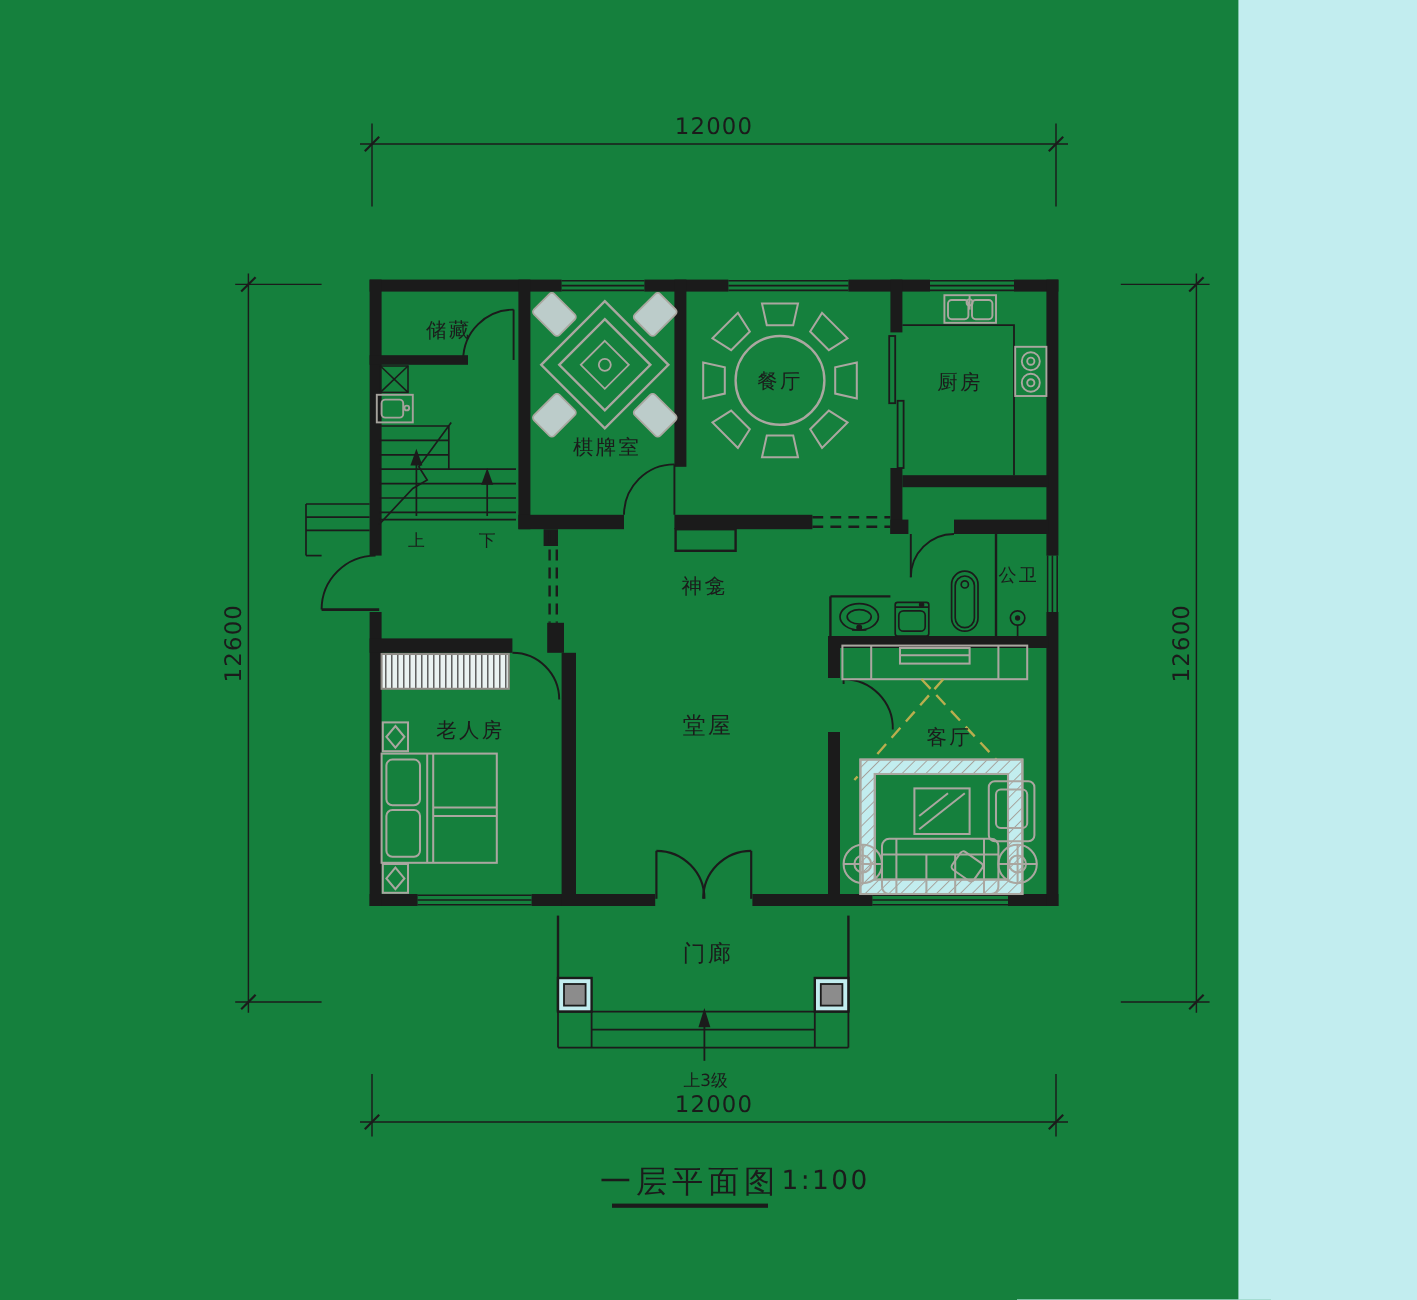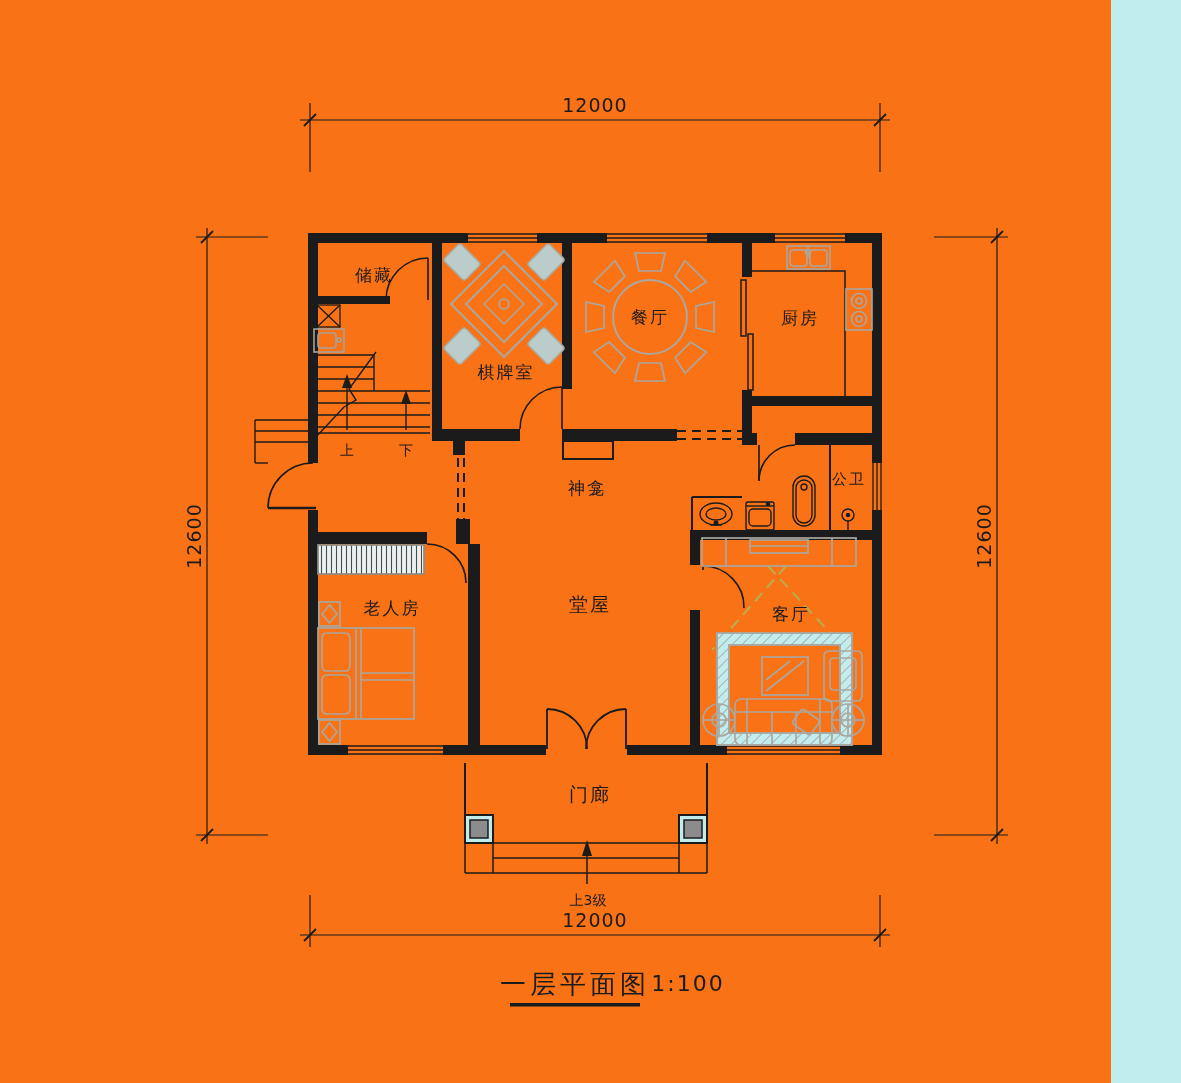--- a/index.html
+++ b/index.html
@@ -1,16 +1,16 @@
 <!DOCTYPE html>
 <html><head>
 <meta charset="utf-8">
 <style>
   html,body{margin:0;padding:0;background:#c2edef;}
-  .page{position:relative;width:1111px;height:1083px;background:#f97316;overflow:hidden;
+  .page{position:relative;width:1032px;height:1083px;background:#15803d;overflow:hidden;
         font-family:"DejaVu Sans",sans-serif;}
   svg text{font-family:"DejaVu Sans",sans-serif;fill:#1b1b1b;}
   .room-label{font-size:17px;letter-spacing:2px;}
   .small-label{font-size:14px;}
   .dim-label{font-size:19px;letter-spacing:1px;}
   .title-label{font-size:26px;letter-spacing:4px;}
   .scale-label{font-size:22px;letter-spacing:2px;}
 </style>
 </head>
 <body>

